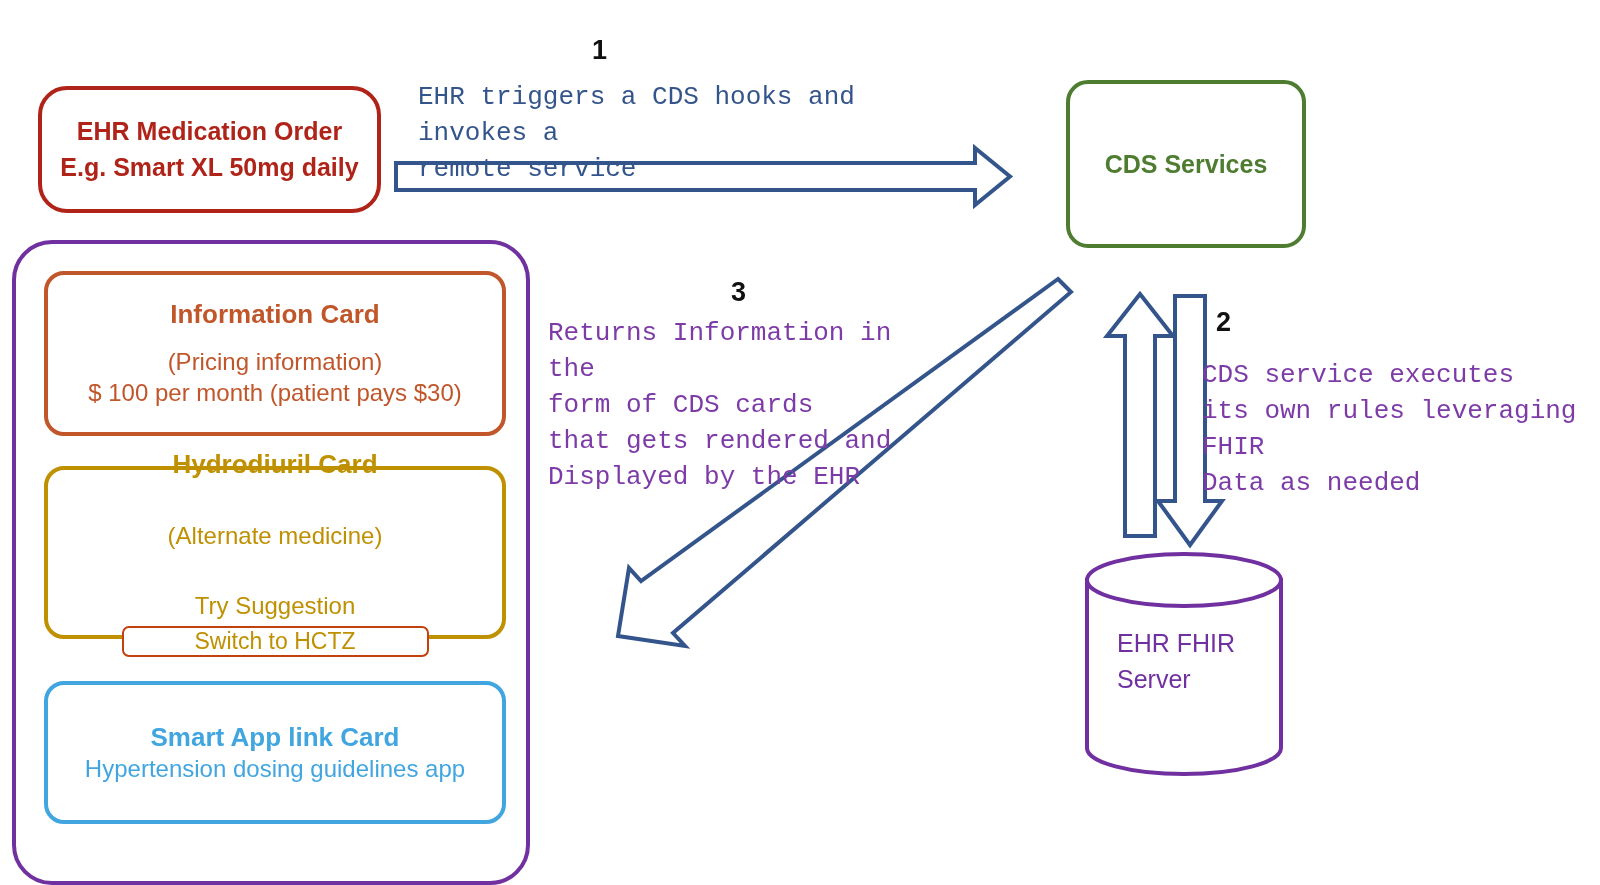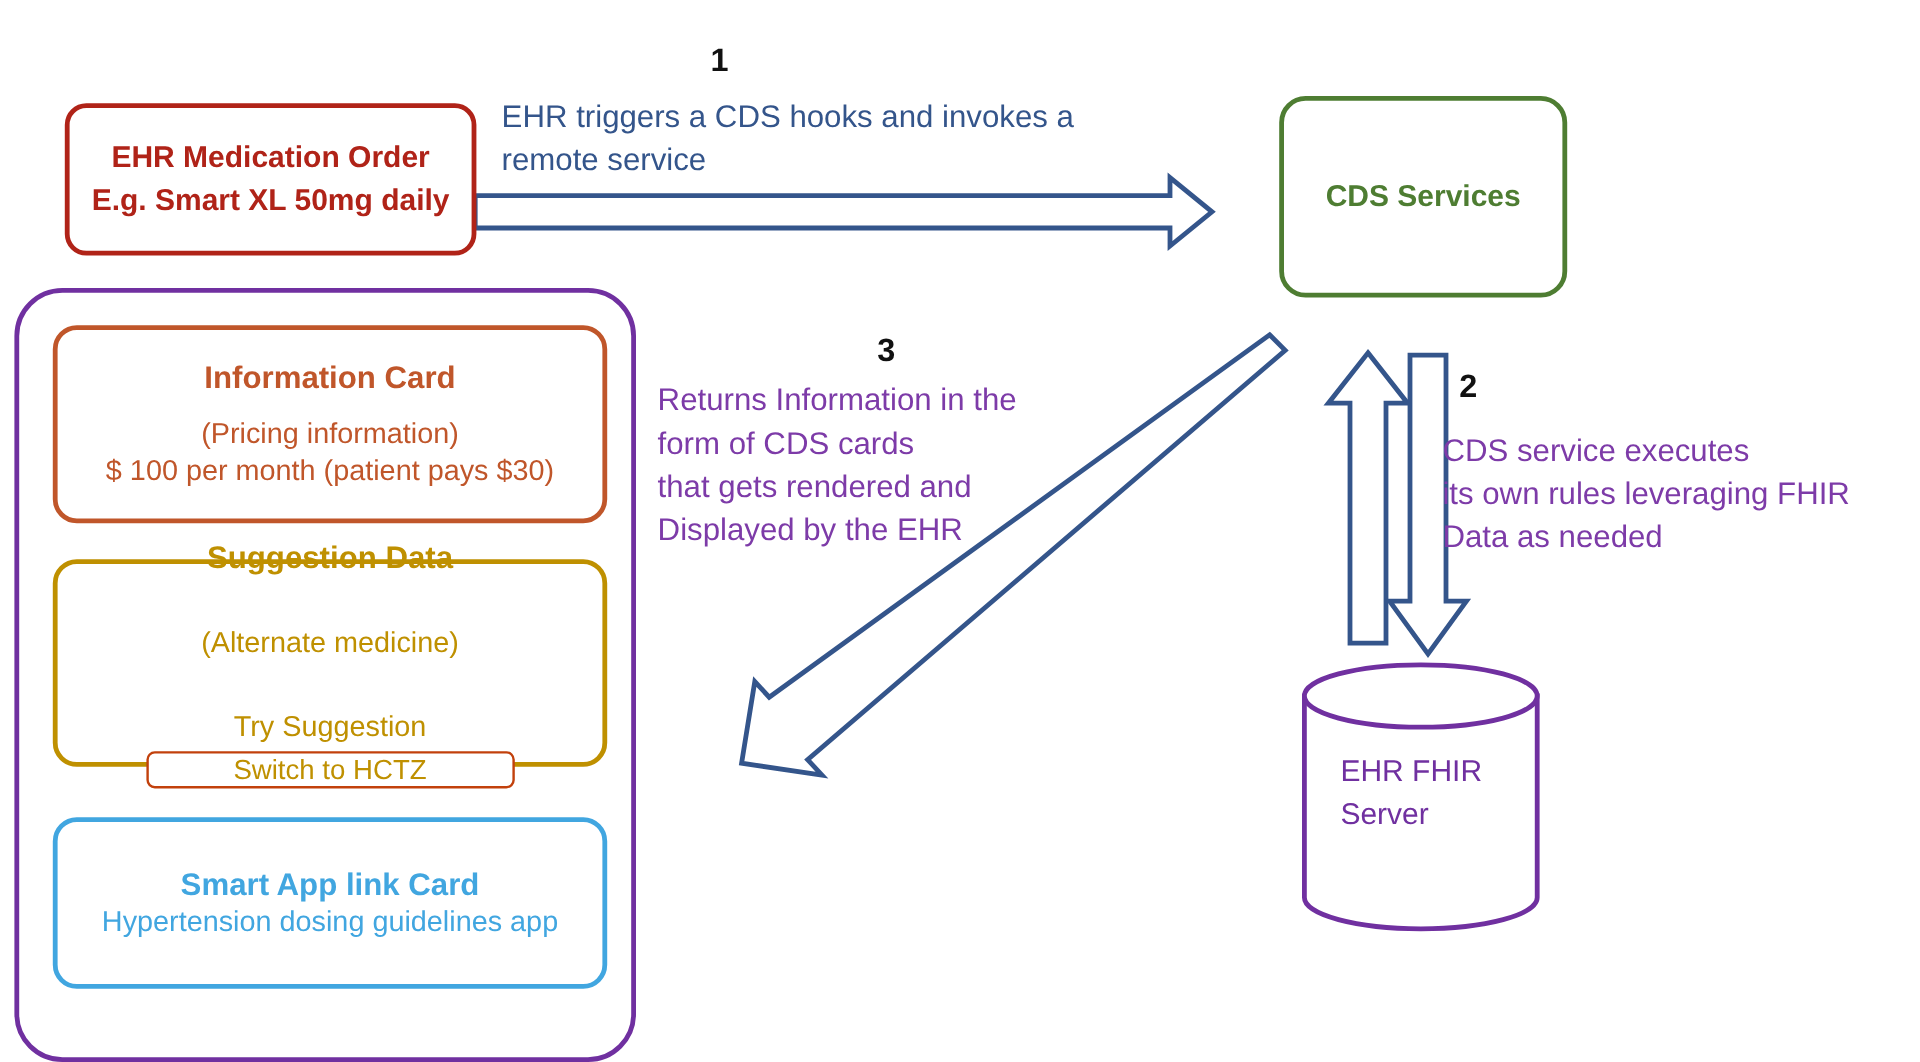--- a/index.html
+++ b/index.html
@@ -10,22 +10,22 @@
   }
   .canvas{position:absolute;inset:0;}
   svg.layer{position:absolute;left:0;top:0;width:1600px;height:885px;pointer-events:none;}
 
   
   .box{position:absolute;box-sizing:border-box;background:#ffffff;display:flex;
        flex-direction:column;align-items:center;justify-content:center;text-align:center;}
 
   #ehr-order-box{
     left:38px;top:86px;width:343px;height:127px;
-    border:4px solid #B02318;border-radius:18px;
-    color:#B02318;font-size:25px;font-weight:700;line-height:1.42;margin-left:16px;
+    border:4px solid #B02318;border-radius:29px;
+    color:#B02318;font-size:25px;font-weight:700;line-height:1.42;
   }
 
   #cds-services-box{
     left:1066px;top:80px;width:240px;height:168px;
     border:4px solid #4E7D32;border-radius:22px;
     color:#4E7D32;font-size:25px;font-weight:700;
   }
 
   #cards-container{
     position:absolute;left:12px;top:240px;width:518px;height:645px;
@@ -62,21 +62,21 @@
 
   #smart-app-card{
     left:28px;top:437px;width:462px;height:143px;
     border:4px solid #41A6E0;color:#41A6E0;
   }
   #smart-app-card .card-title{font-size:26px;margin-bottom:2px;}
   #smart-app-card .card-line{font-size:24px;font-weight:400;}
 
   
   .step-num{position:absolute;color:#111111;font-size:27px;font-weight:700;}
-  .anno{position:absolute;font-size:26px;line-height:1.38;white-space:pre-line;}
+  .anno{position:absolute;font-size:26px;line-height:1.38;white-space:pre-line;font-family:Liberation Mono, monospace;}
   .anno-blue{color:#34558B;}
   .anno-purple{color:#7D3BA8;}
 
   #step1-number{left:592px;top:35px;}
   #step1-text{left:418px;top:80px;width:520px;}
 
   #step3-number{left:731px;top:277px;}
   #step3-text{left:548px;top:316px;width:350px;}
 
   #step2-number{left:1216px;top:307px;}
@@ -120,21 +120,21 @@
 
   <div id="cards-container">
 
     <div class="card" id="information-card">
       <div class="card-title">Information Card</div>
       <div class="card-line">(Pricing information)</div>
       <div class="card-line">$ 100 per month (patient pays $30)</div>
     </div>
 
     <div class="card" id="suggestion-card">
-      <div class="card-title">Suggestion Data</div>
+      <div class="card-title">Hydrodiuril Card</div>
       <div class="card-line">(Alternate medicine)</div>
       <div class="card-line">Try Suggestion</div>
       <div id="suggestion-action-button">Switch to HCTZ</div>
     </div>
 
     <div class="card" id="smart-app-card">
       <div class="card-title">Smart App link Card</div>
       <div class="card-line">Hypertension dosing guidelines app</div>
     </div>
 

